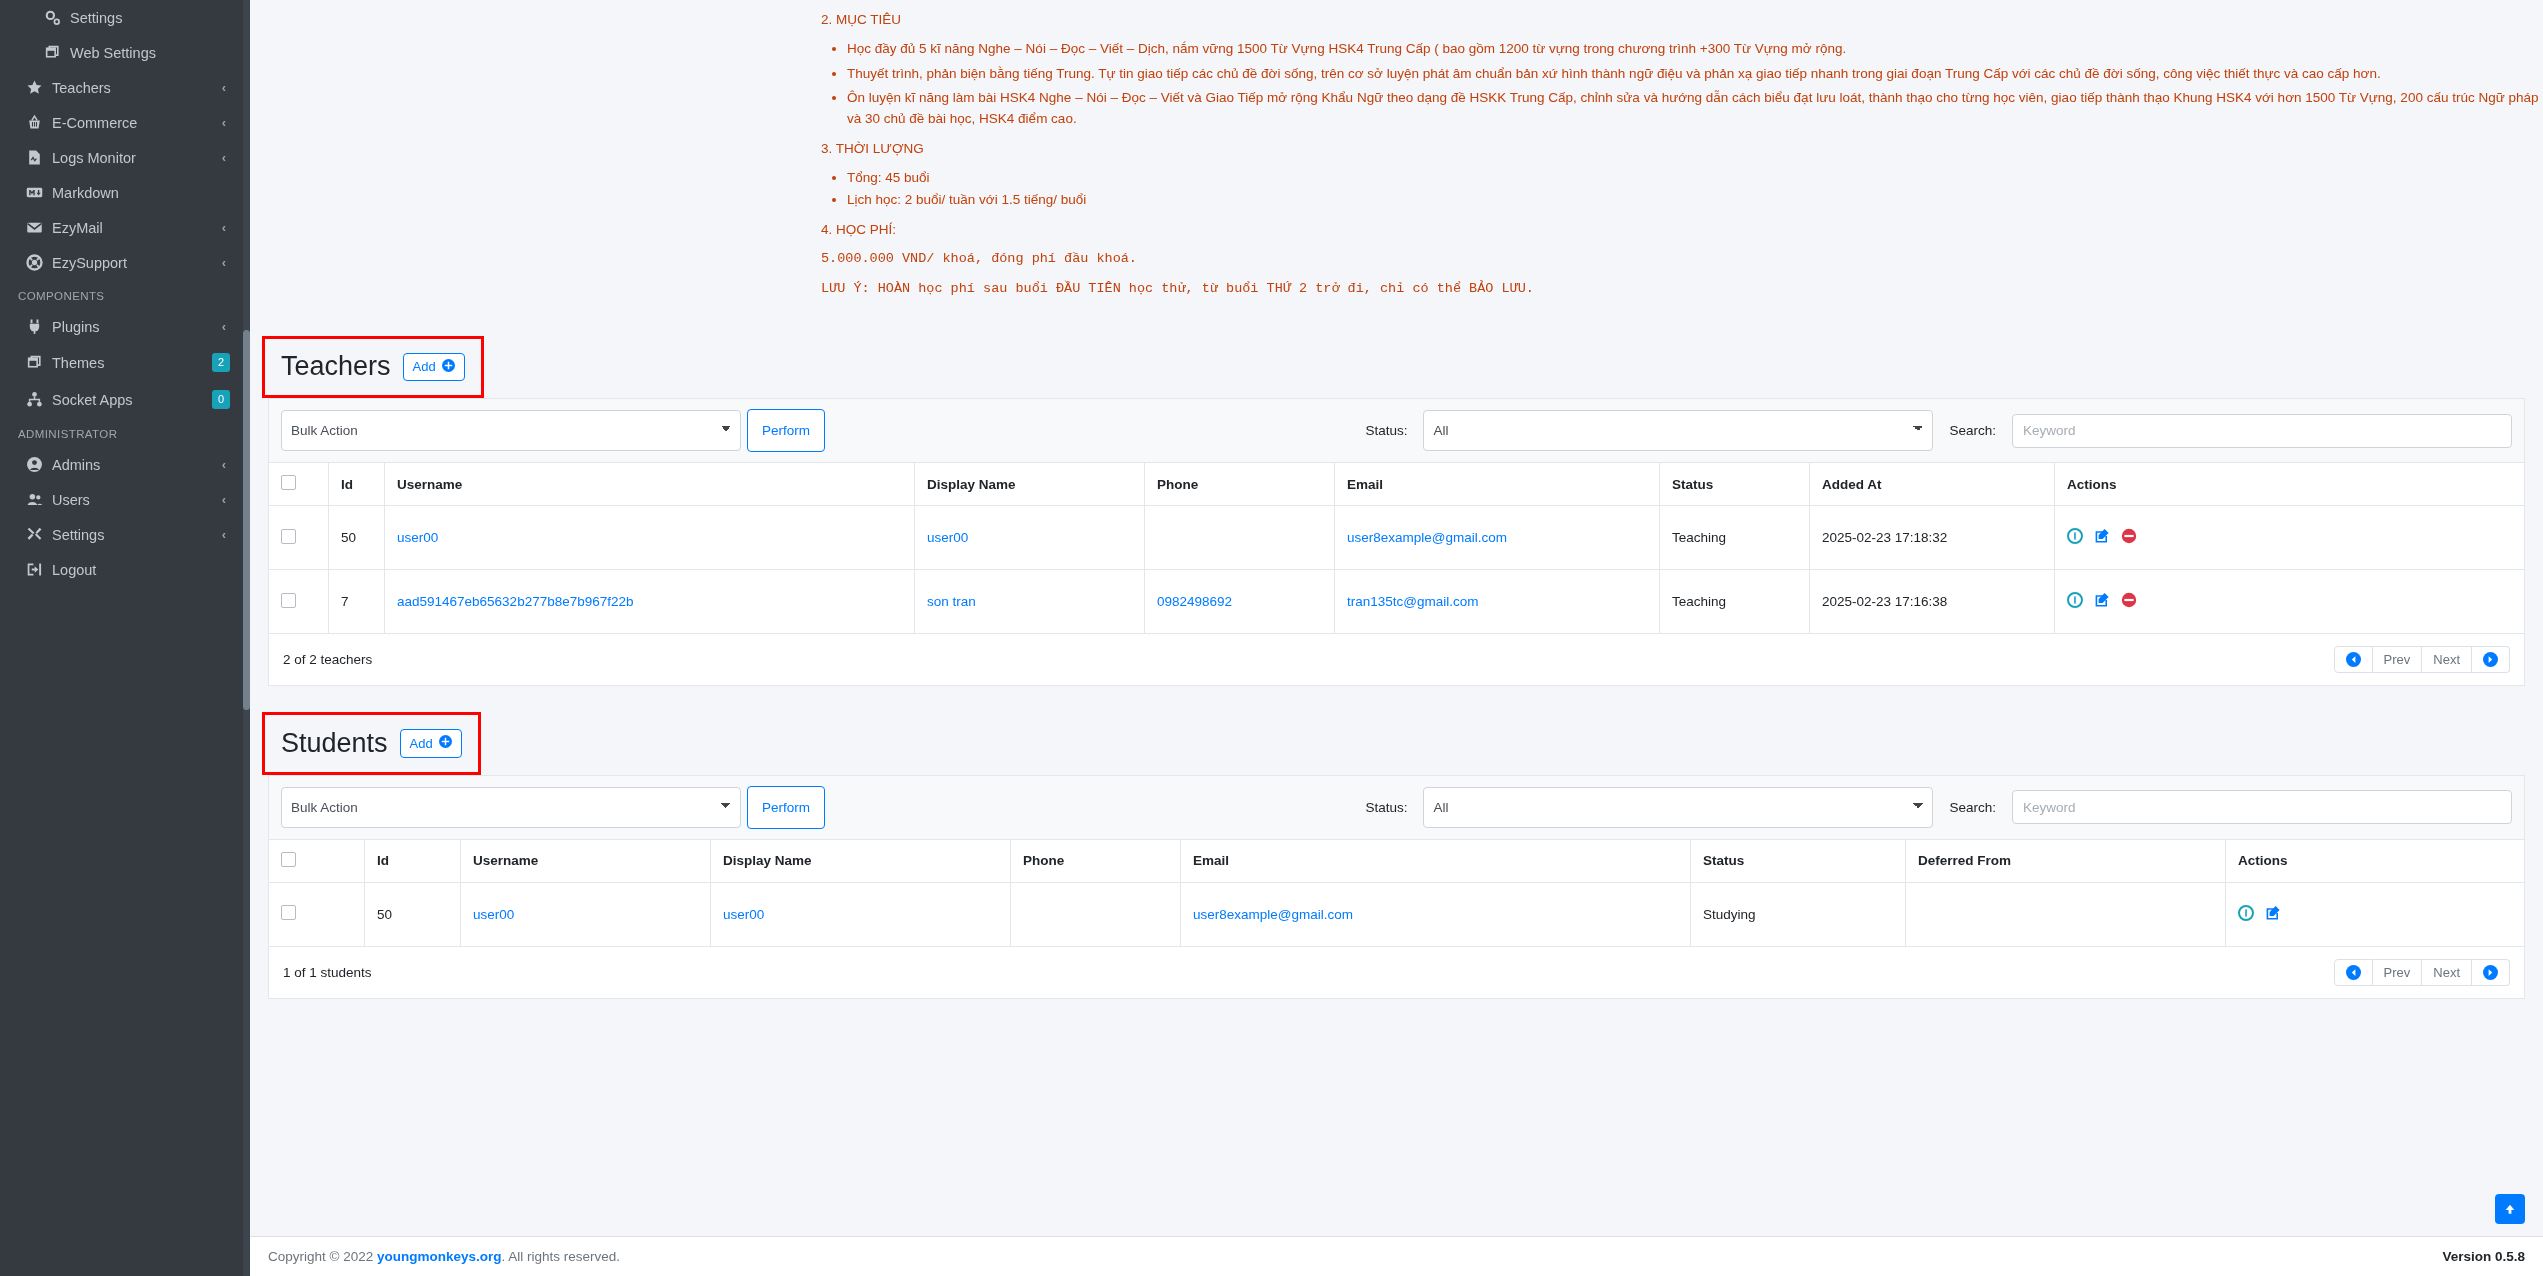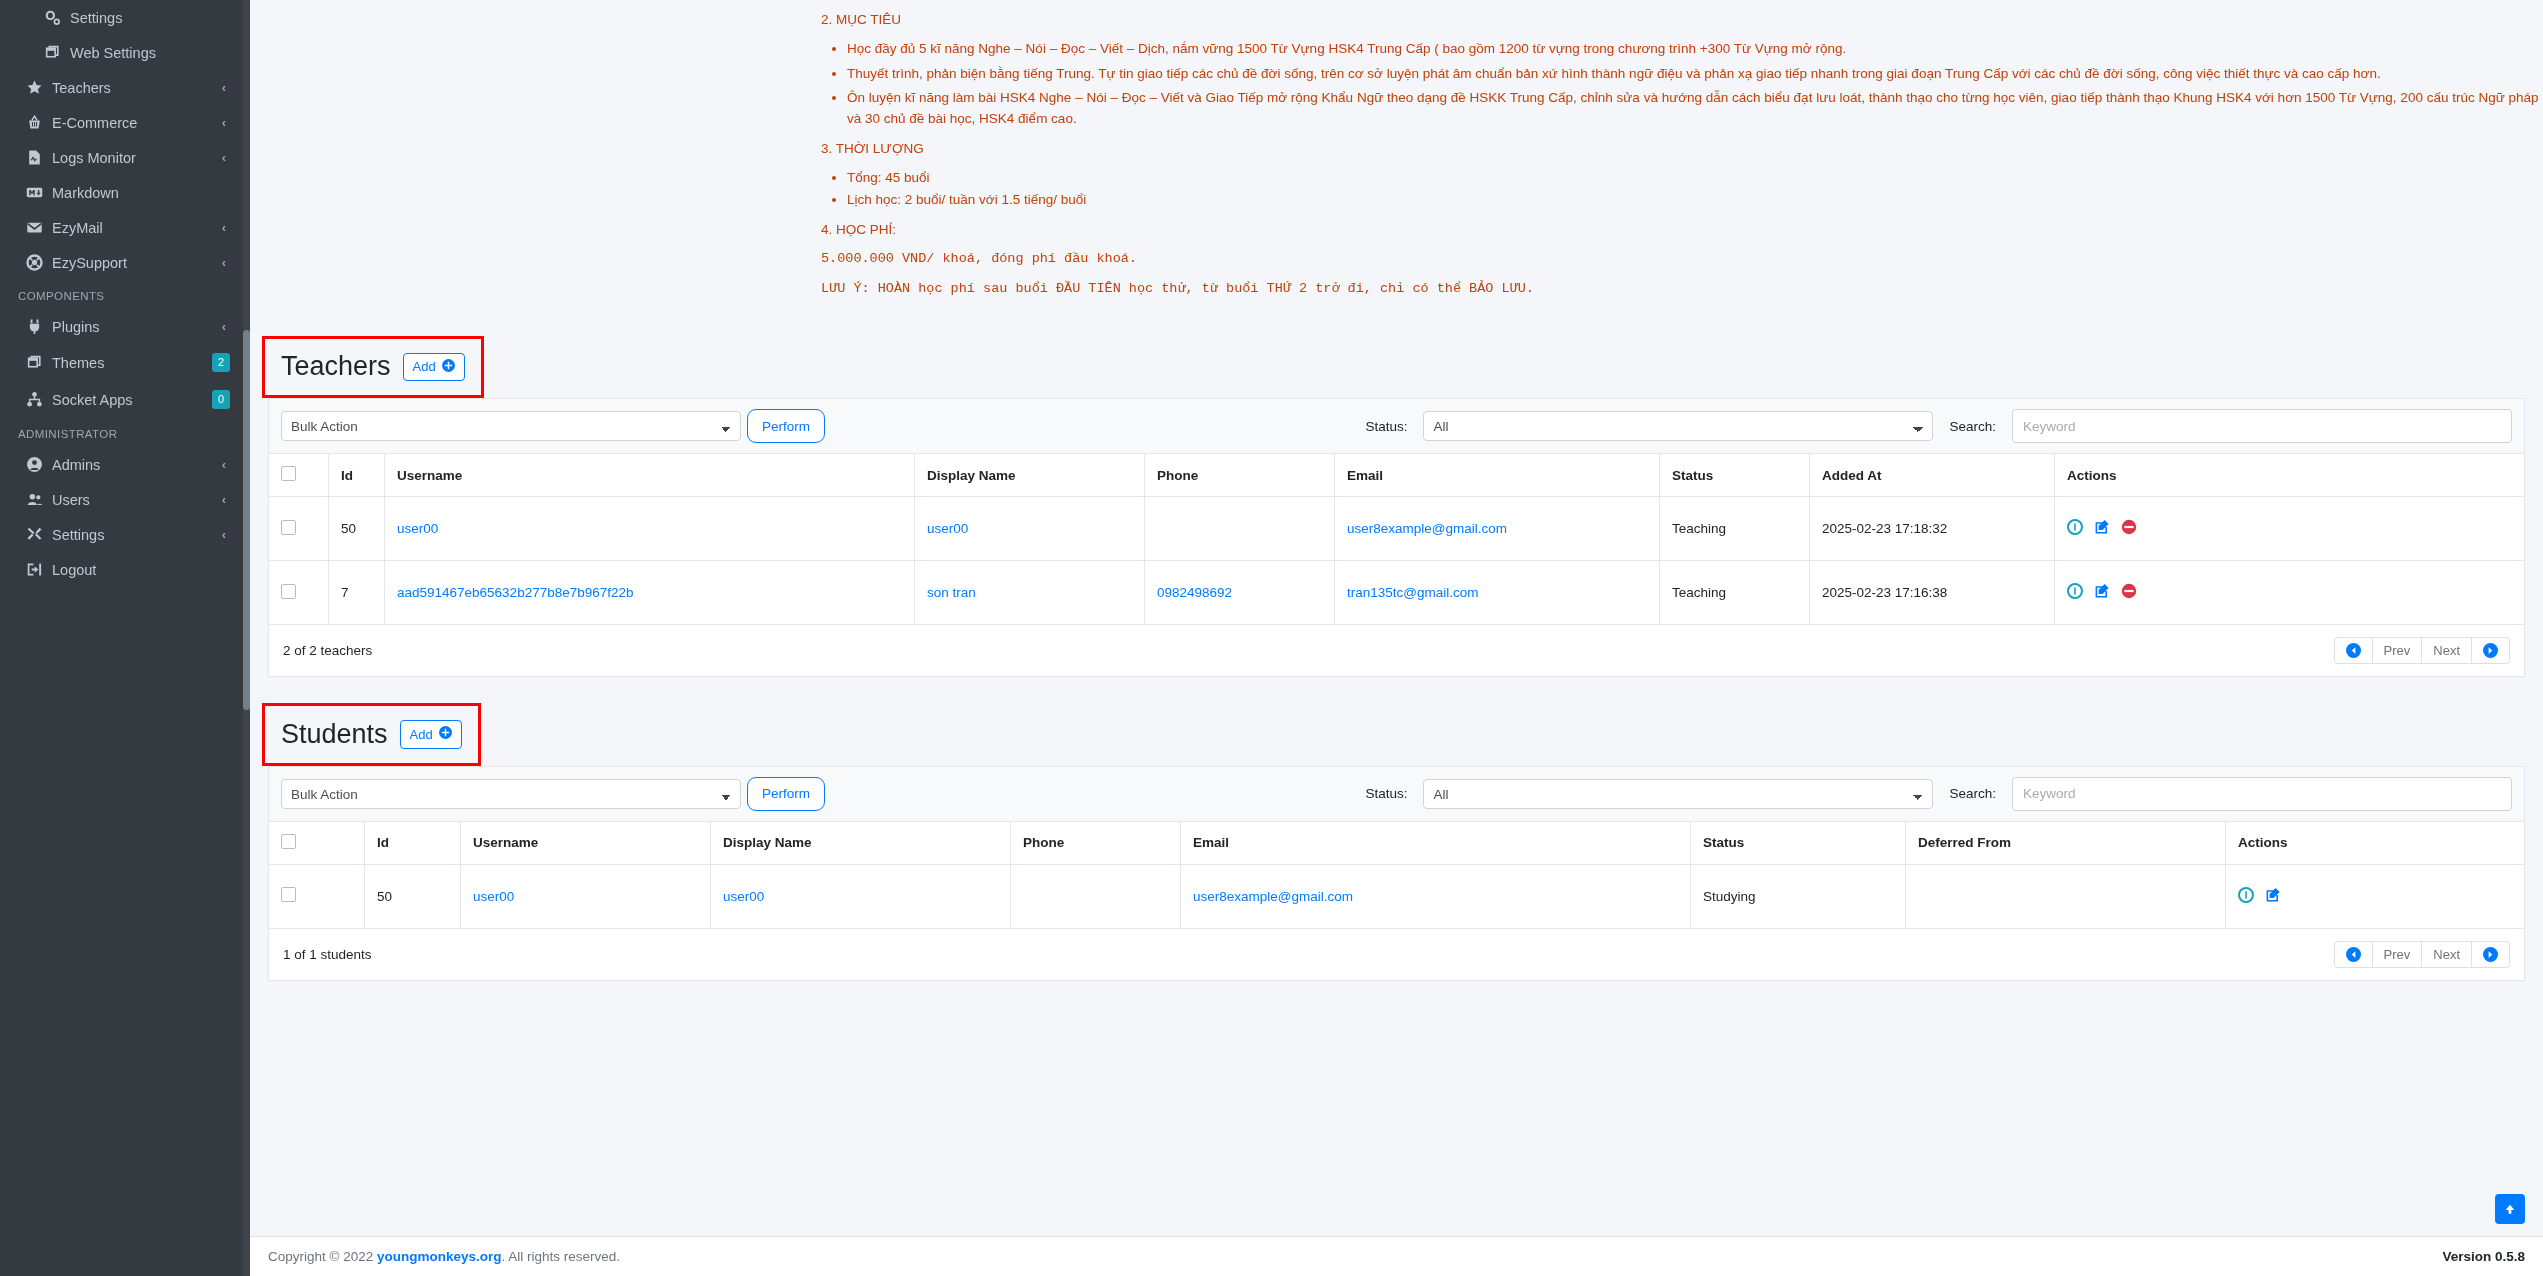--- a/index.html
+++ b/index.html
@@ -95,30 +95,30 @@
     padding:10px 12px; gap:0;
     background:#f8f9fa;
     border:1px solid #e3e6ea; border-bottom:none;
   }
   .toolbar-left { display:flex; align-items:center; gap:6px; }
   .select {
     appearance:none; -webkit-appearance:none;
     border:1px solid #ced4da; border-radius:4px;
     background:#fff; color:#495057;
     font-family:"Liberation Sans", sans-serif;
-    font-size:13.5px; padding:7px 26px 7px 9px; height:30px;
+    font-size:13.5px; padding:7px 26px 7px 9px; height:41px;
     background-image:linear-gradient(45deg,transparent 50%,#444 50%),linear-gradient(135deg,#444 50%,transparent 50%);
     background-position:calc(100% - 14px) 15px, calc(100% - 9px) 15px;
     background-size:5px 5px,5px 5px; background-repeat:no-repeat;
   }
   .select-bulk { width:460px; }
   .select-status { width:510px; }
   .btn-perform {
     border:1px solid #007bff; color:#007bff; background:#fff;
-    font-size:13.5px; padding:7px 14px; border-radius:9px; height:34px;
+    font-size:13.5px; padding:7px 14px; border-radius:4px; height:43px;
   }
   .toolbar-right { margin-left:auto; display:flex; align-items:center; gap:16px; }
   .lbl { font-size:13.5px; color:#212529; }
   .input-search {
     border:1px solid #ced4da; border-radius:4px;
     height:34px; width:500px; padding:6px 10px;
     font-family:"Liberation Sans", sans-serif; font-size:13.5px; color:#495057;
     background:#fff;
   }
   .input-search::placeholder { color:#a6adb4; }

